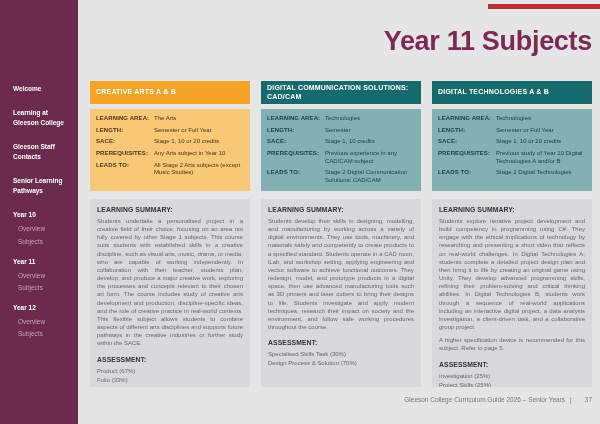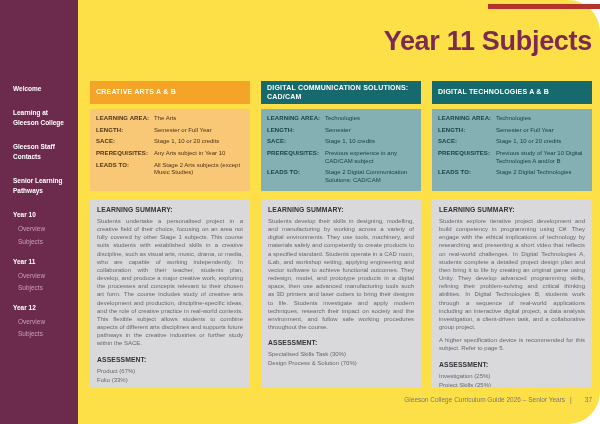--- a/index.html
+++ b/index.html
@@ -3,21 +3,21 @@
 <meta charset="utf-8">
 <style>
   * { margin: 0; padding: 0; box-sizing: border-box; }
   html, body { width: 600px; height: 424px; }
   body {
     font-family: "Liberation Sans", sans-serif;
     background: #ffffff;
     position: relative;
     overflow: hidden;
   }
-  .page { position: absolute; inset: 0; background: #fde047; border-radius: 32px; }
+  .page { position: absolute; inset: 0; background: #e5e5e5; }
 
   .accent-bar {
     position: absolute; top: 4px; right: 0;
     width: 112px; height: 5px;
     background: var(--accent_bar, #B5332B);
   }
 
   
   .sidebar {
     position: absolute; left: 0; top: 0; bottom: 0; width: 78px;

